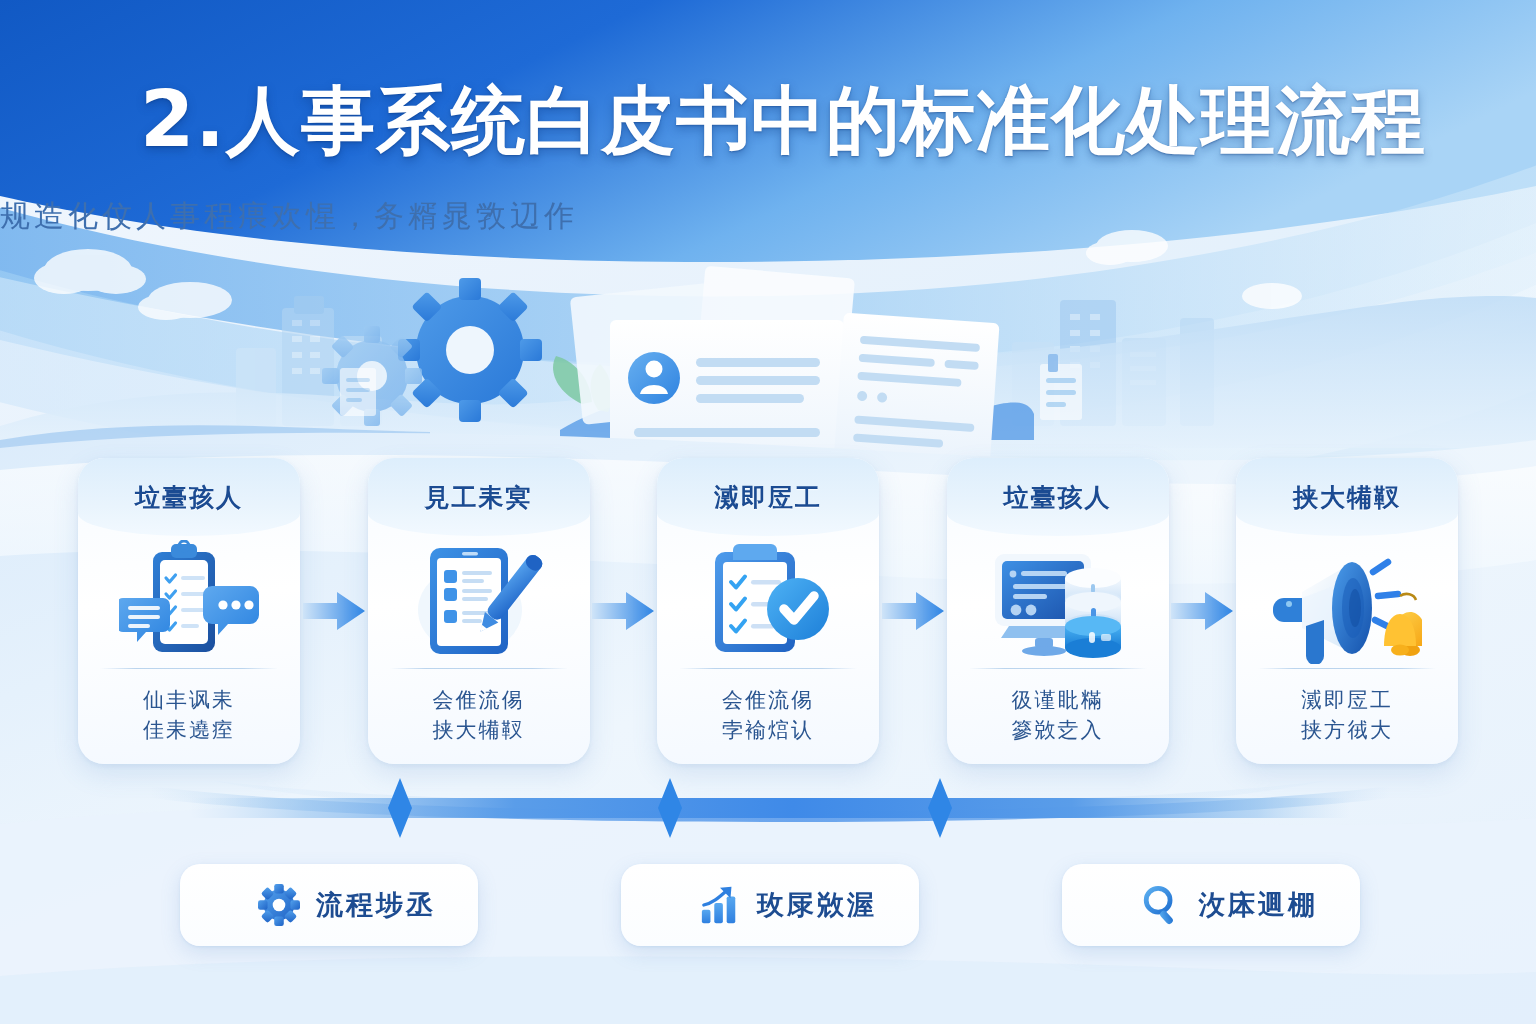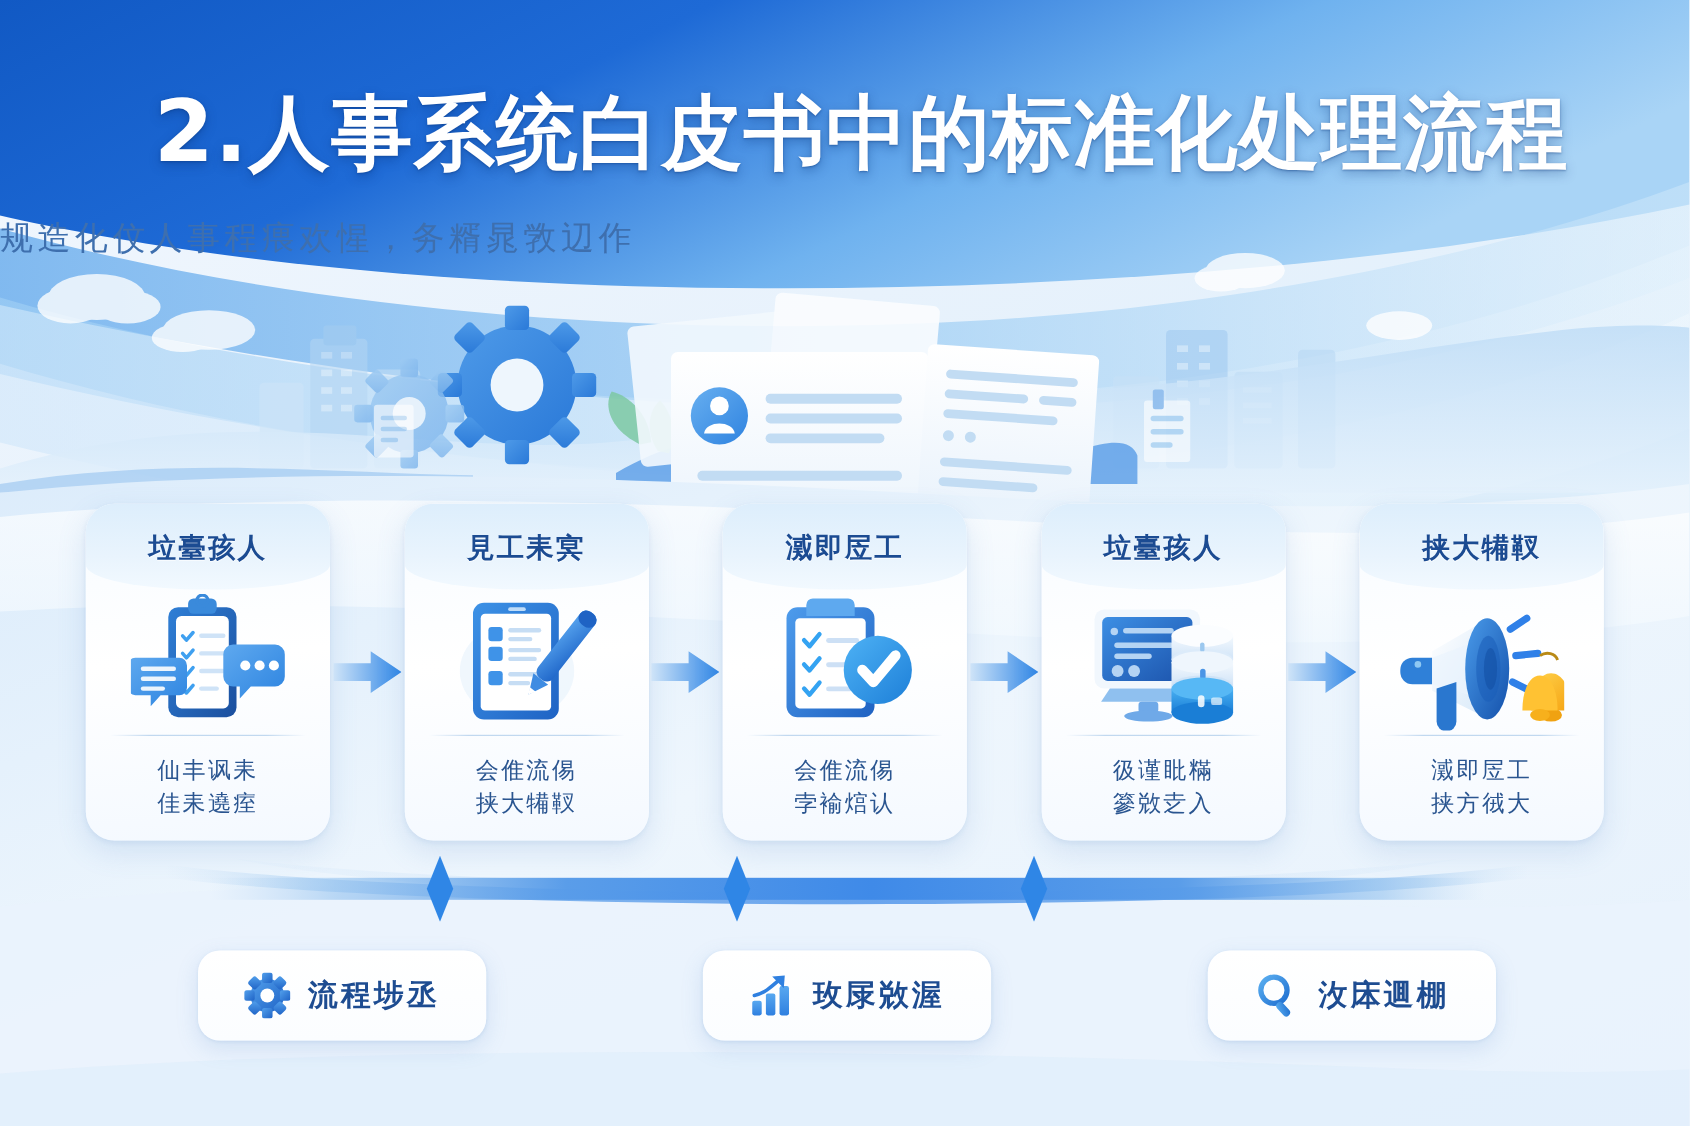--- a/index.html
+++ b/index.html
@@ -92,21 +92,21 @@
   .badges{
     position:absolute;left:180px;top:862px;
     width:1180px;height:86px;
     display:flex;justify-content:space-between;align-items:center;
   }
   .badge{
     width:262px;height:82px;
     border-radius:20px;
     background:linear-gradient(180deg,#ffffff 0%,#fbfdff 100%);
     box-shadow:0 7px 20px rgba(86,139,199,.18), 0 1px 3px rgba(86,139,199,.12);
-    display:flex;align-items:center;justify-content:center;gap:16px;
+    display:flex;align-items:center;justify-content:center;gap:16px;padding-left:36px;
   }
   .badge .bi{width:42px;height:42px;flex:0 0 42px;display:block;}
   .badge .bt{
     font-size:27px;font-weight:600;color:#1d4c91;letter-spacing:3px;
     white-space:nowrap;
     font-family:"DejaVu Sans","Liberation Sans",sans-serif;
   }
 </style>
 </head>
 <body>

